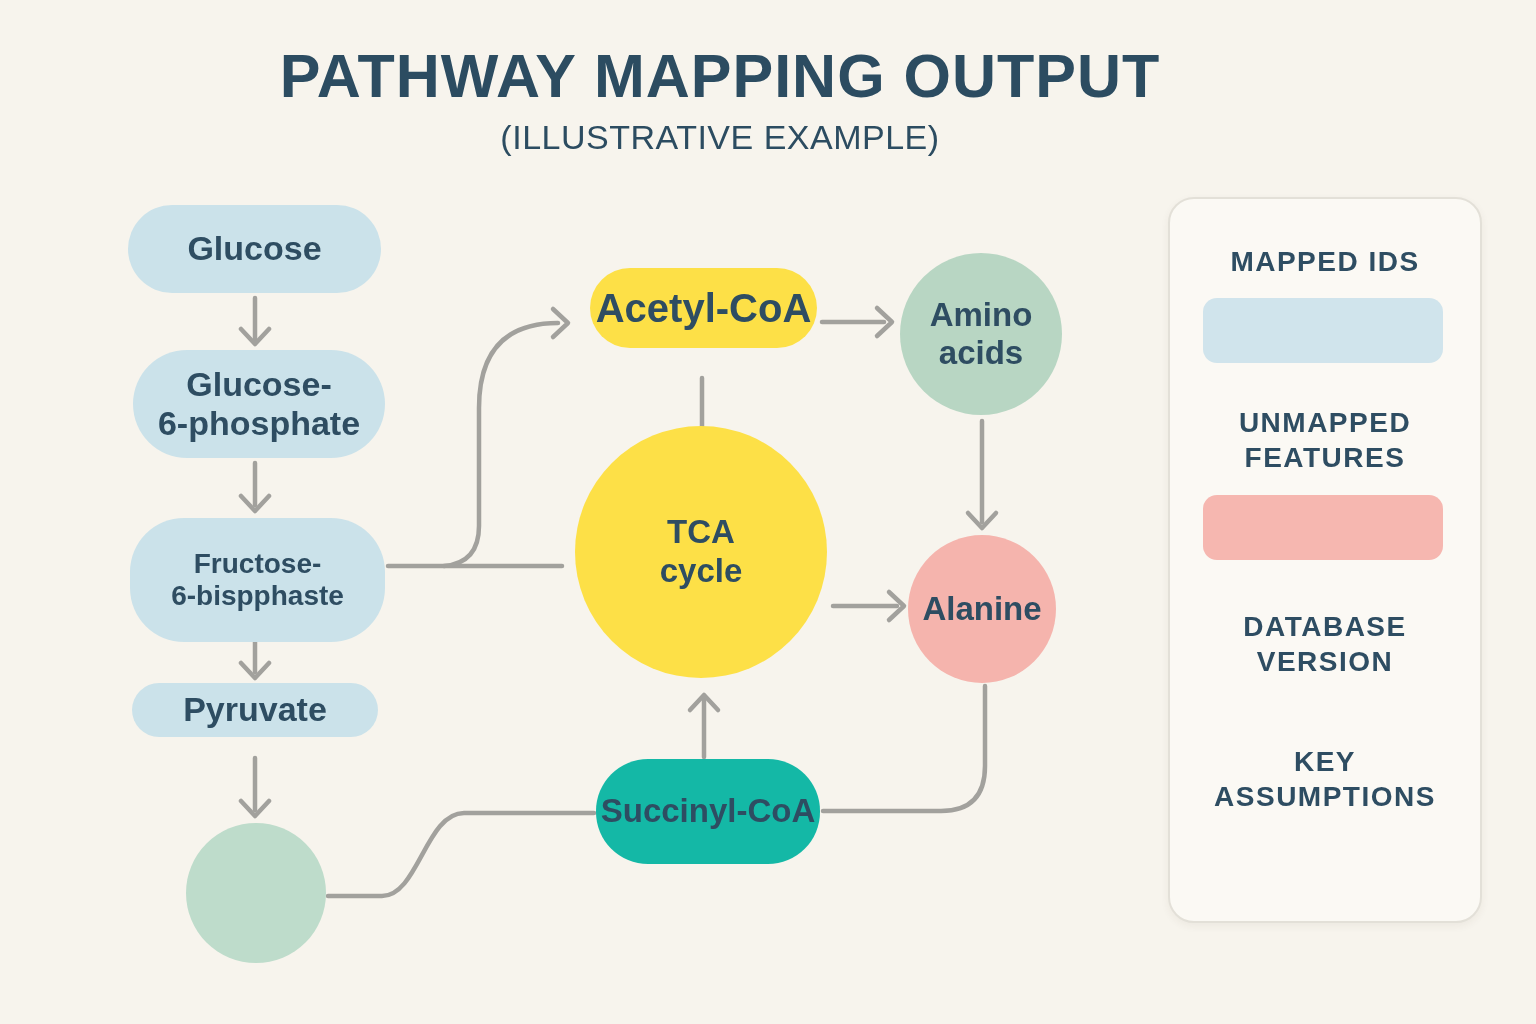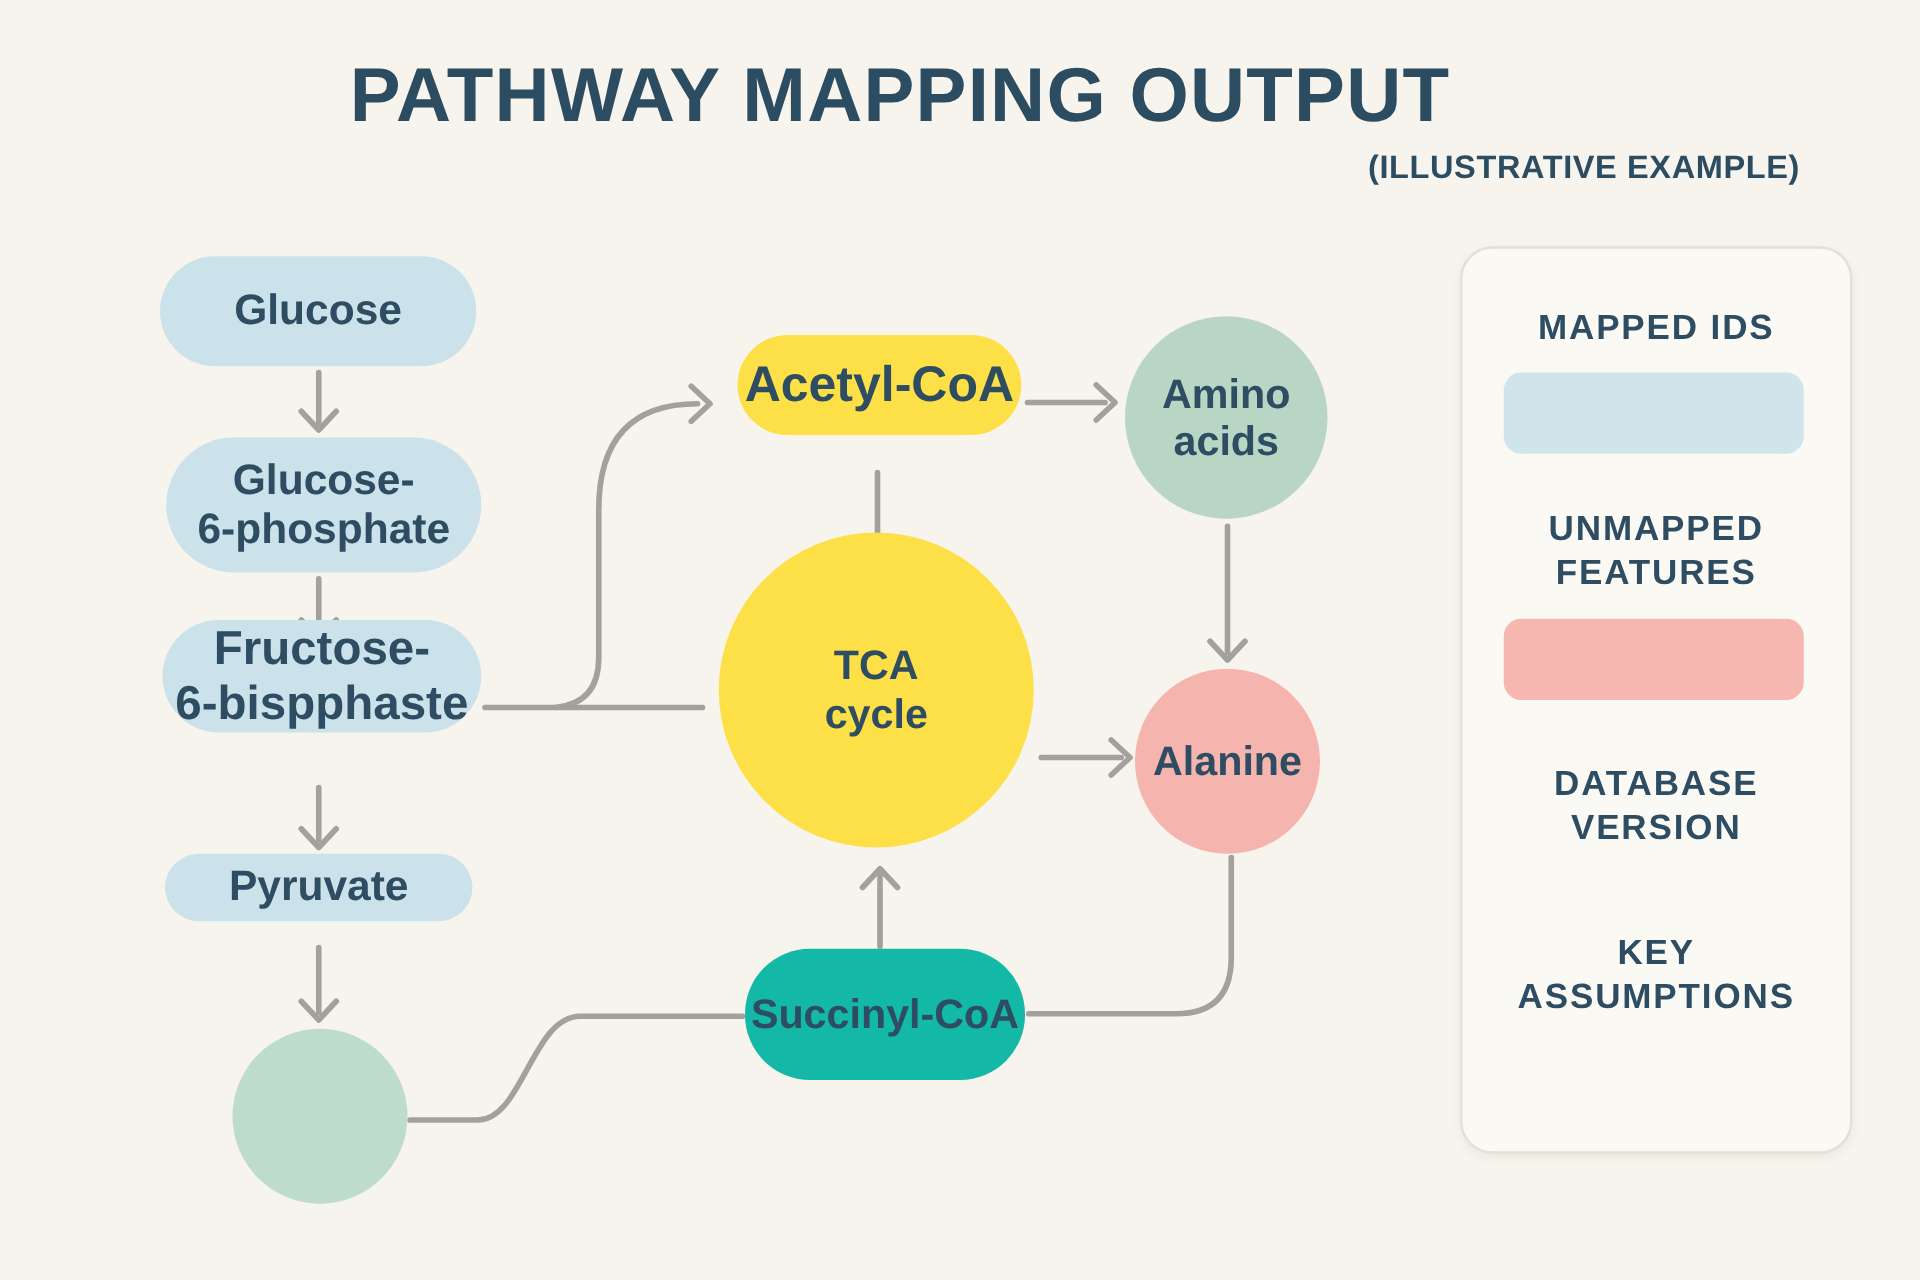--- a/index.html
+++ b/index.html
@@ -2,33 +2,33 @@
 <html><head>
 <meta charset="utf-8">
 <style>
   html,body{margin:0;padding:0;}
   body{font-family:"Liberation Sans",sans-serif;background:#e9e7e0;}
   #stage{position:relative;width:1536px;height:1024px;background:#f7f4ed;overflow:hidden;}
 
   
   #header{position:absolute;left:0;top:44px;width:1440px;text-align:center;color:#2c4c61;z-index:2;}
   #header .title{font-size:61px;font-weight:800;letter-spacing:1px;line-height:1.05;margin:0;}
-  #header .subtitle{font-size:26px;font-weight:700;letter-spacing:0.5px;margin:10px 0 0 0;text-align:right;}
+  #header .subtitle{font-size:34px;font-weight:400;letter-spacing:0.5px;margin:10px 0 0 0;}
 
   
   #connectors{position:absolute;left:0;top:0;z-index:1;}
   #connectors path{fill:none;stroke:#a2a19d;stroke-width:4.5;stroke-linecap:round;stroke-linejoin:round;}
 
   
   .node{position:absolute;display:flex;flex-direction:column;align-items:center;justify-content:center;
         text-align:center;color:#2e4d62;font-weight:700;z-index:2;line-height:1.16;}
   .pill-blue{background:#cbe2ea;}
   #node-glucose{left:128px;top:205px;width:253px;height:88px;border-radius:46px;font-size:34px;}
   #node-g6p{left:133px;top:350px;width:252px;height:108px;border-radius:54px;font-size:34px;}
-  #node-f6b{left:130px;top:496px;width:255px;height:90px;border-radius:54px;font-size:38px;}
+  #node-f6b{left:130px;top:518px;width:255px;height:124px;border-radius:54px;font-size:28px;}
   #node-pyruvate{left:132px;top:683px;width:246px;height:54px;border-radius:37px;font-size:34px;}
   #node-unlabeled{left:186px;top:823px;width:140px;height:140px;border-radius:50%;background:#bedccb;}
   #node-acetyl{left:590px;top:268px;width:227px;height:80px;border-radius:53px;background:#fde047;font-size:40px;}
   #node-tca{left:575px;top:426px;width:252px;height:252px;border-radius:50%;background:#fde047;font-size:33px;line-height:1.18;}
   #node-amino{left:900px;top:253px;width:162px;height:162px;border-radius:50%;background:#b8d6c3;font-size:33px;}
   #node-alanine{left:908px;top:535px;width:148px;height:148px;border-radius:50%;background:#f5b4ad;font-size:33px;}
   #node-succinyl{left:596px;top:759px;width:224px;height:105px;border-radius:52px;background:#14b8a6;font-size:33px;}
 
   
   #legend{position:absolute;left:1168px;top:197px;width:310px;height:722px;z-index:2;

